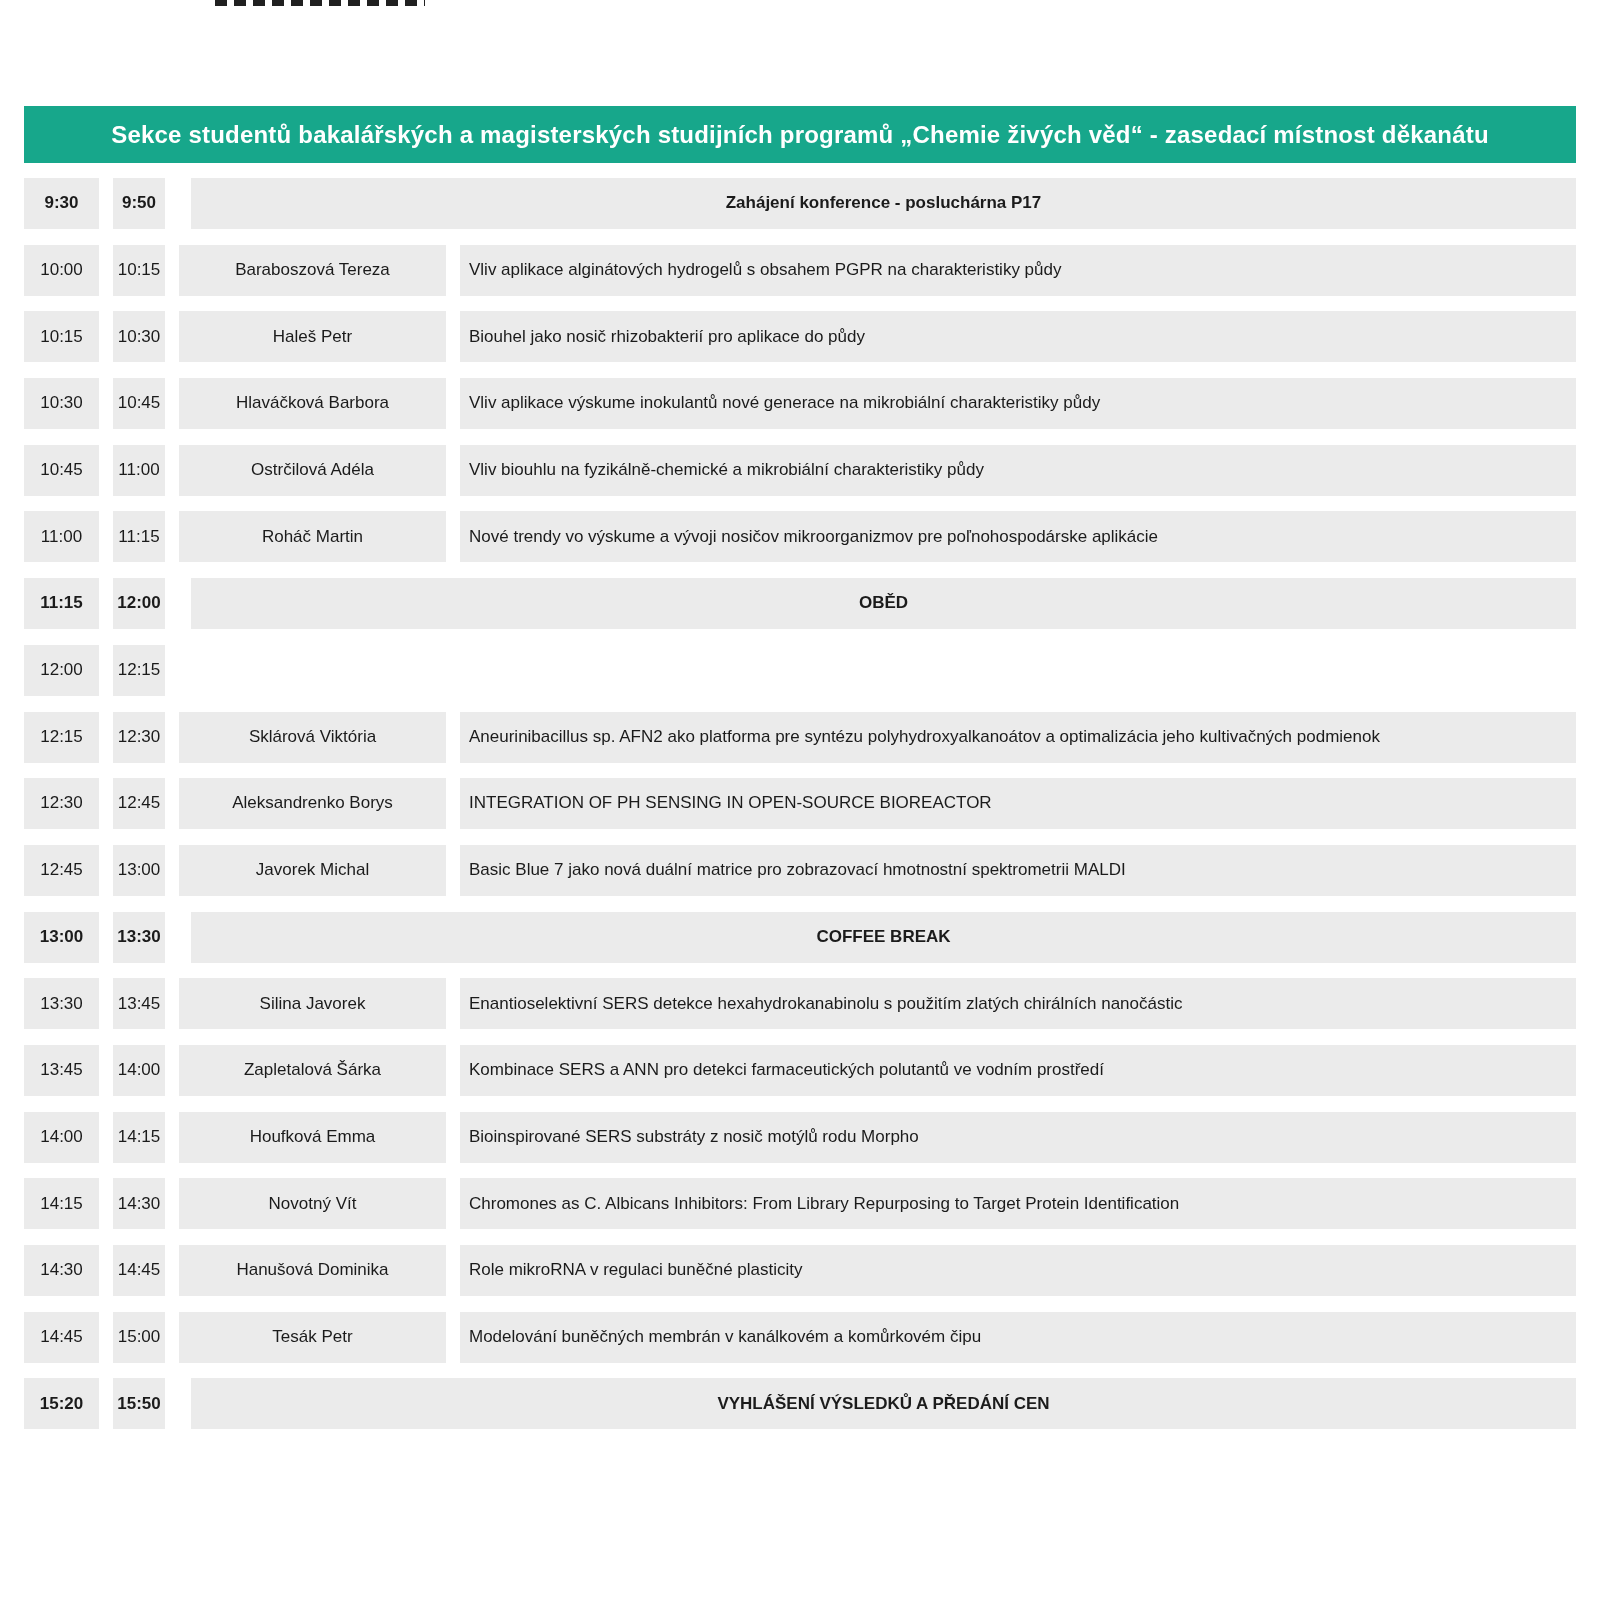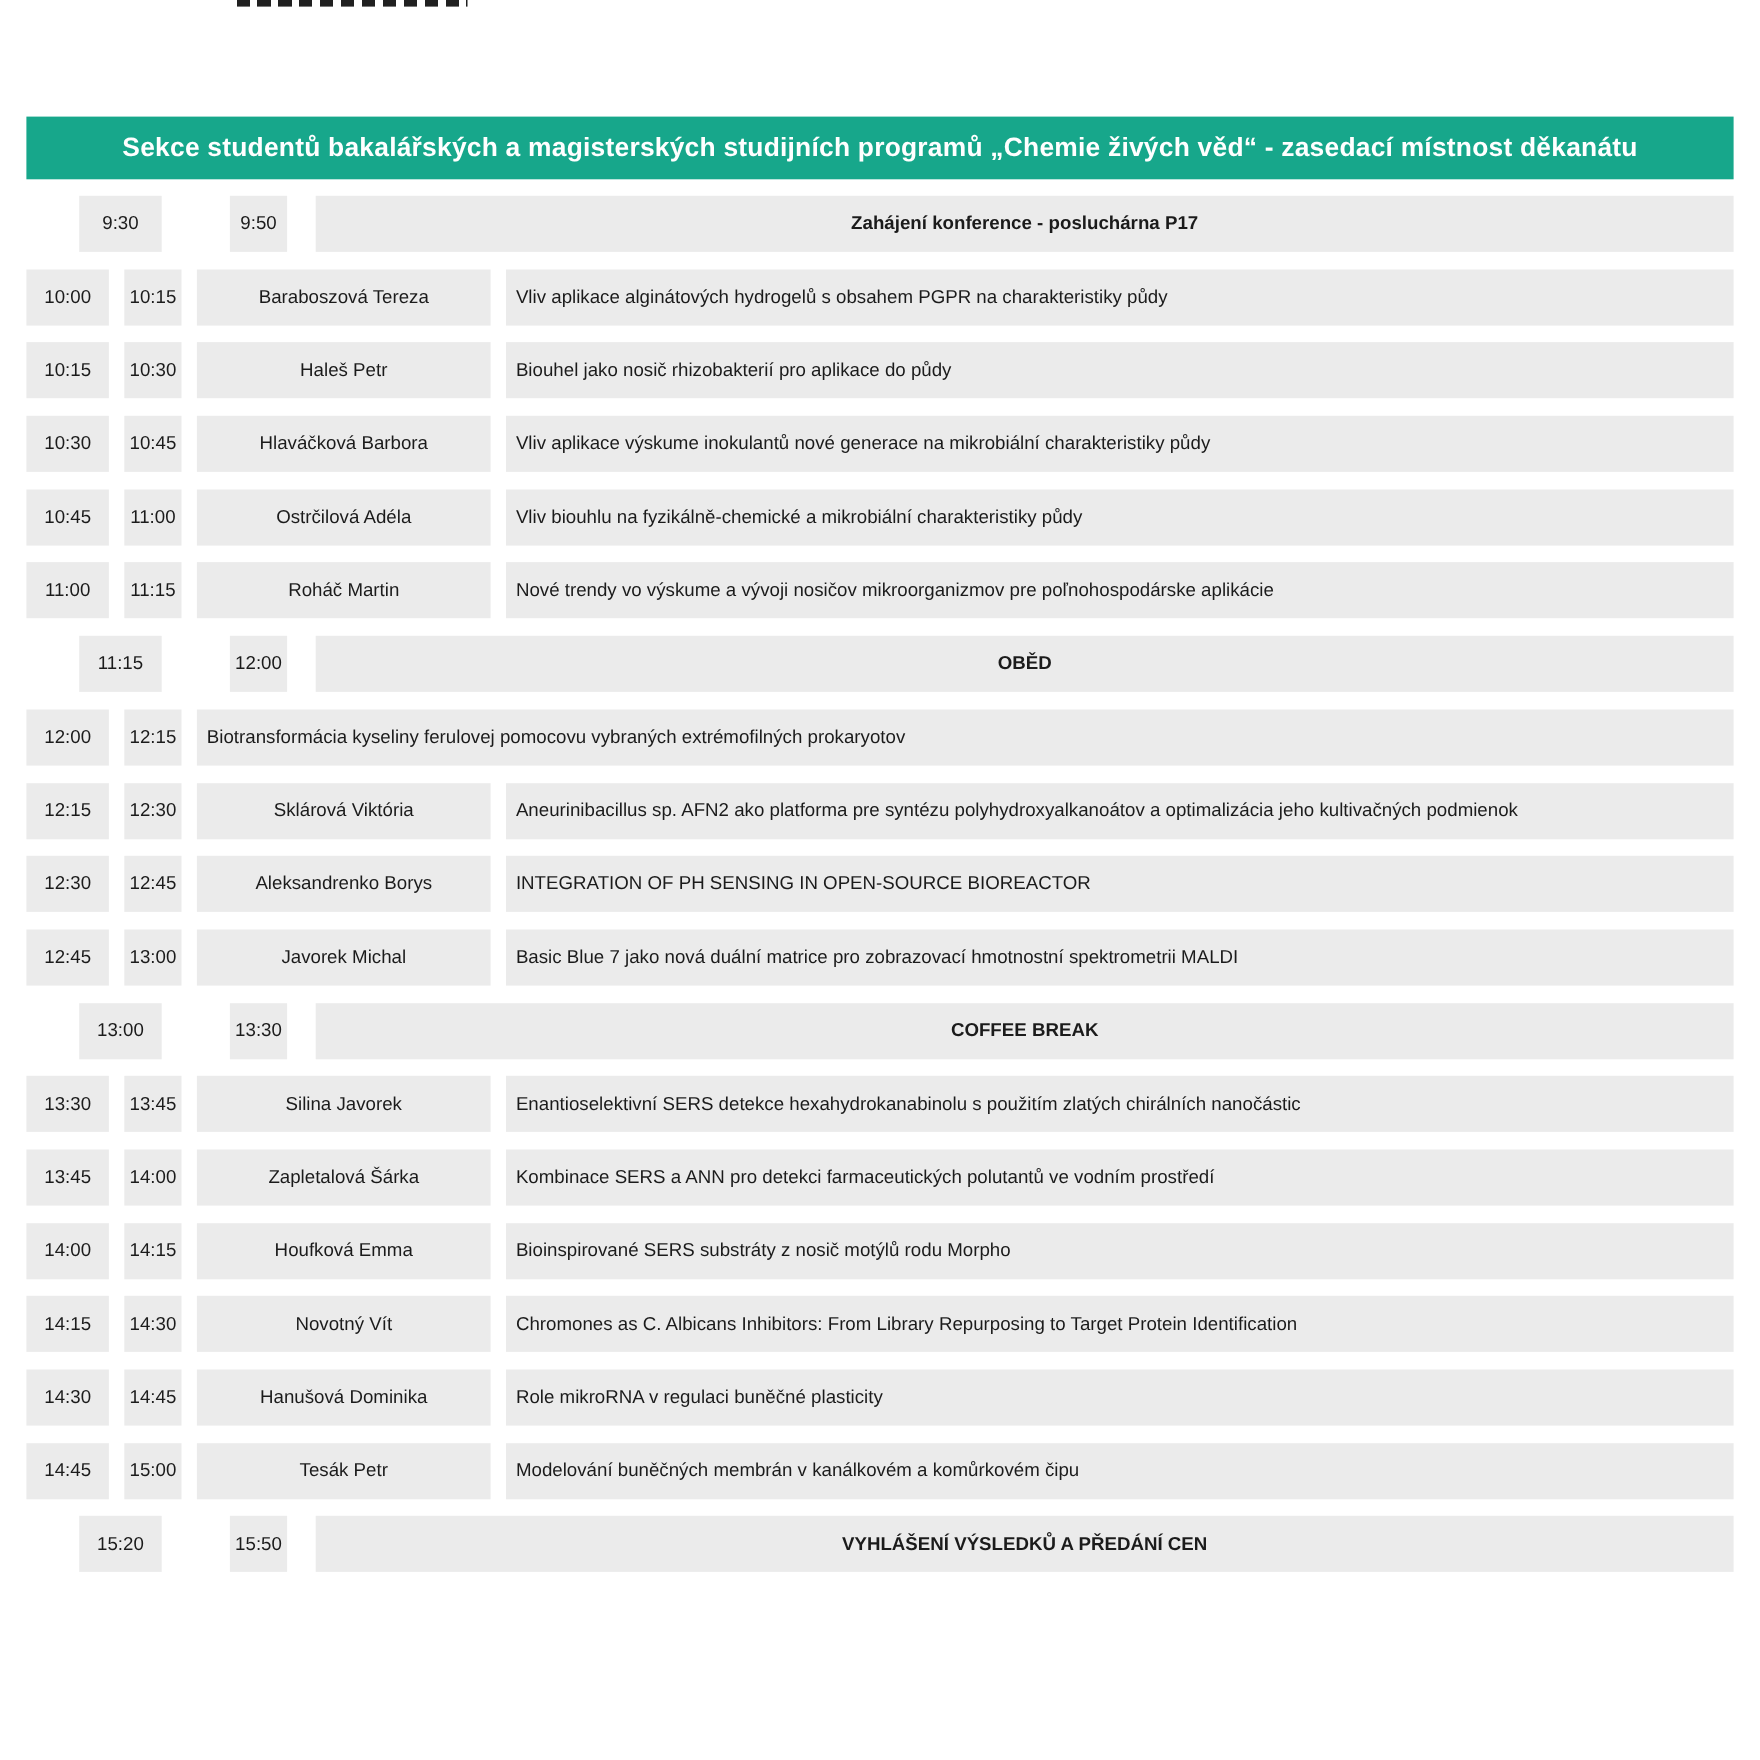--- a/index.html
+++ b/index.html
@@ -40,21 +40,21 @@
     font-size:17px;
     line-height:1.2;
     overflow:hidden;
     white-space:nowrap;
   }
   .c-start{width:75px;flex:0 0 auto;}
   .c-end{width:52px;flex:0 0 auto;}
   .c-name{width:267px;flex:0 0 auto;text-align:center;}
   .c-title{flex:1 1 auto;justify-content:flex-start;padding-left:9px;padding-right:9px;}
   .c-label{flex:1 1 auto;font-weight:bold;margin-left:12px;}
-  .row.special .c-start,.row.special .c-end{font-weight:normal;margin-left:48px;}
+  .row.special .c-start,.row.special .c-end{font-weight:bold;}
 </style>
 </head>
 <body>
 
 <div class="cutoff-fragment"></div>
 
 <div class="header-bar">
   <span>Sekce studentů bakalářských a magisterských studijních programů „Chemie živých věd“ - zasedací místnost děkanátu</span>
 </div>
 
@@ -95,21 +95,20 @@
       <div class="cell c-title">Nové trendy vo výskume a vývoji nosičov mikroorganizmov pre poľnohospodárske aplikácie</div>
     </div>
     <div class="row special">
       <div class="cell c-start">11:15</div>
       <div class="cell c-end">12:00</div>
       <div class="cell c-label">OBĚD</div>
     </div>
     <div class="row">
       <div class="cell c-start">12:00</div>
       <div class="cell c-end">12:15</div>
-      <div class="cell c-title">Biotransformácia kyseliny ferulovej pomocovu vybraných extrémofilných prokaryotov</div>
     </div>
     <div class="row">
       <div class="cell c-start">12:15</div>
       <div class="cell c-end">12:30</div>
       <div class="cell c-name">Sklárová Viktória</div>
       <div class="cell c-title">Aneurinibacillus sp. AFN2 ako platforma pre syntézu polyhydroxyalkanoátov a optimalizácia jeho kultivačných podmienok</div>
     </div>
     <div class="row">
       <div class="cell c-start">12:30</div>
       <div class="cell c-end">12:45</div>

